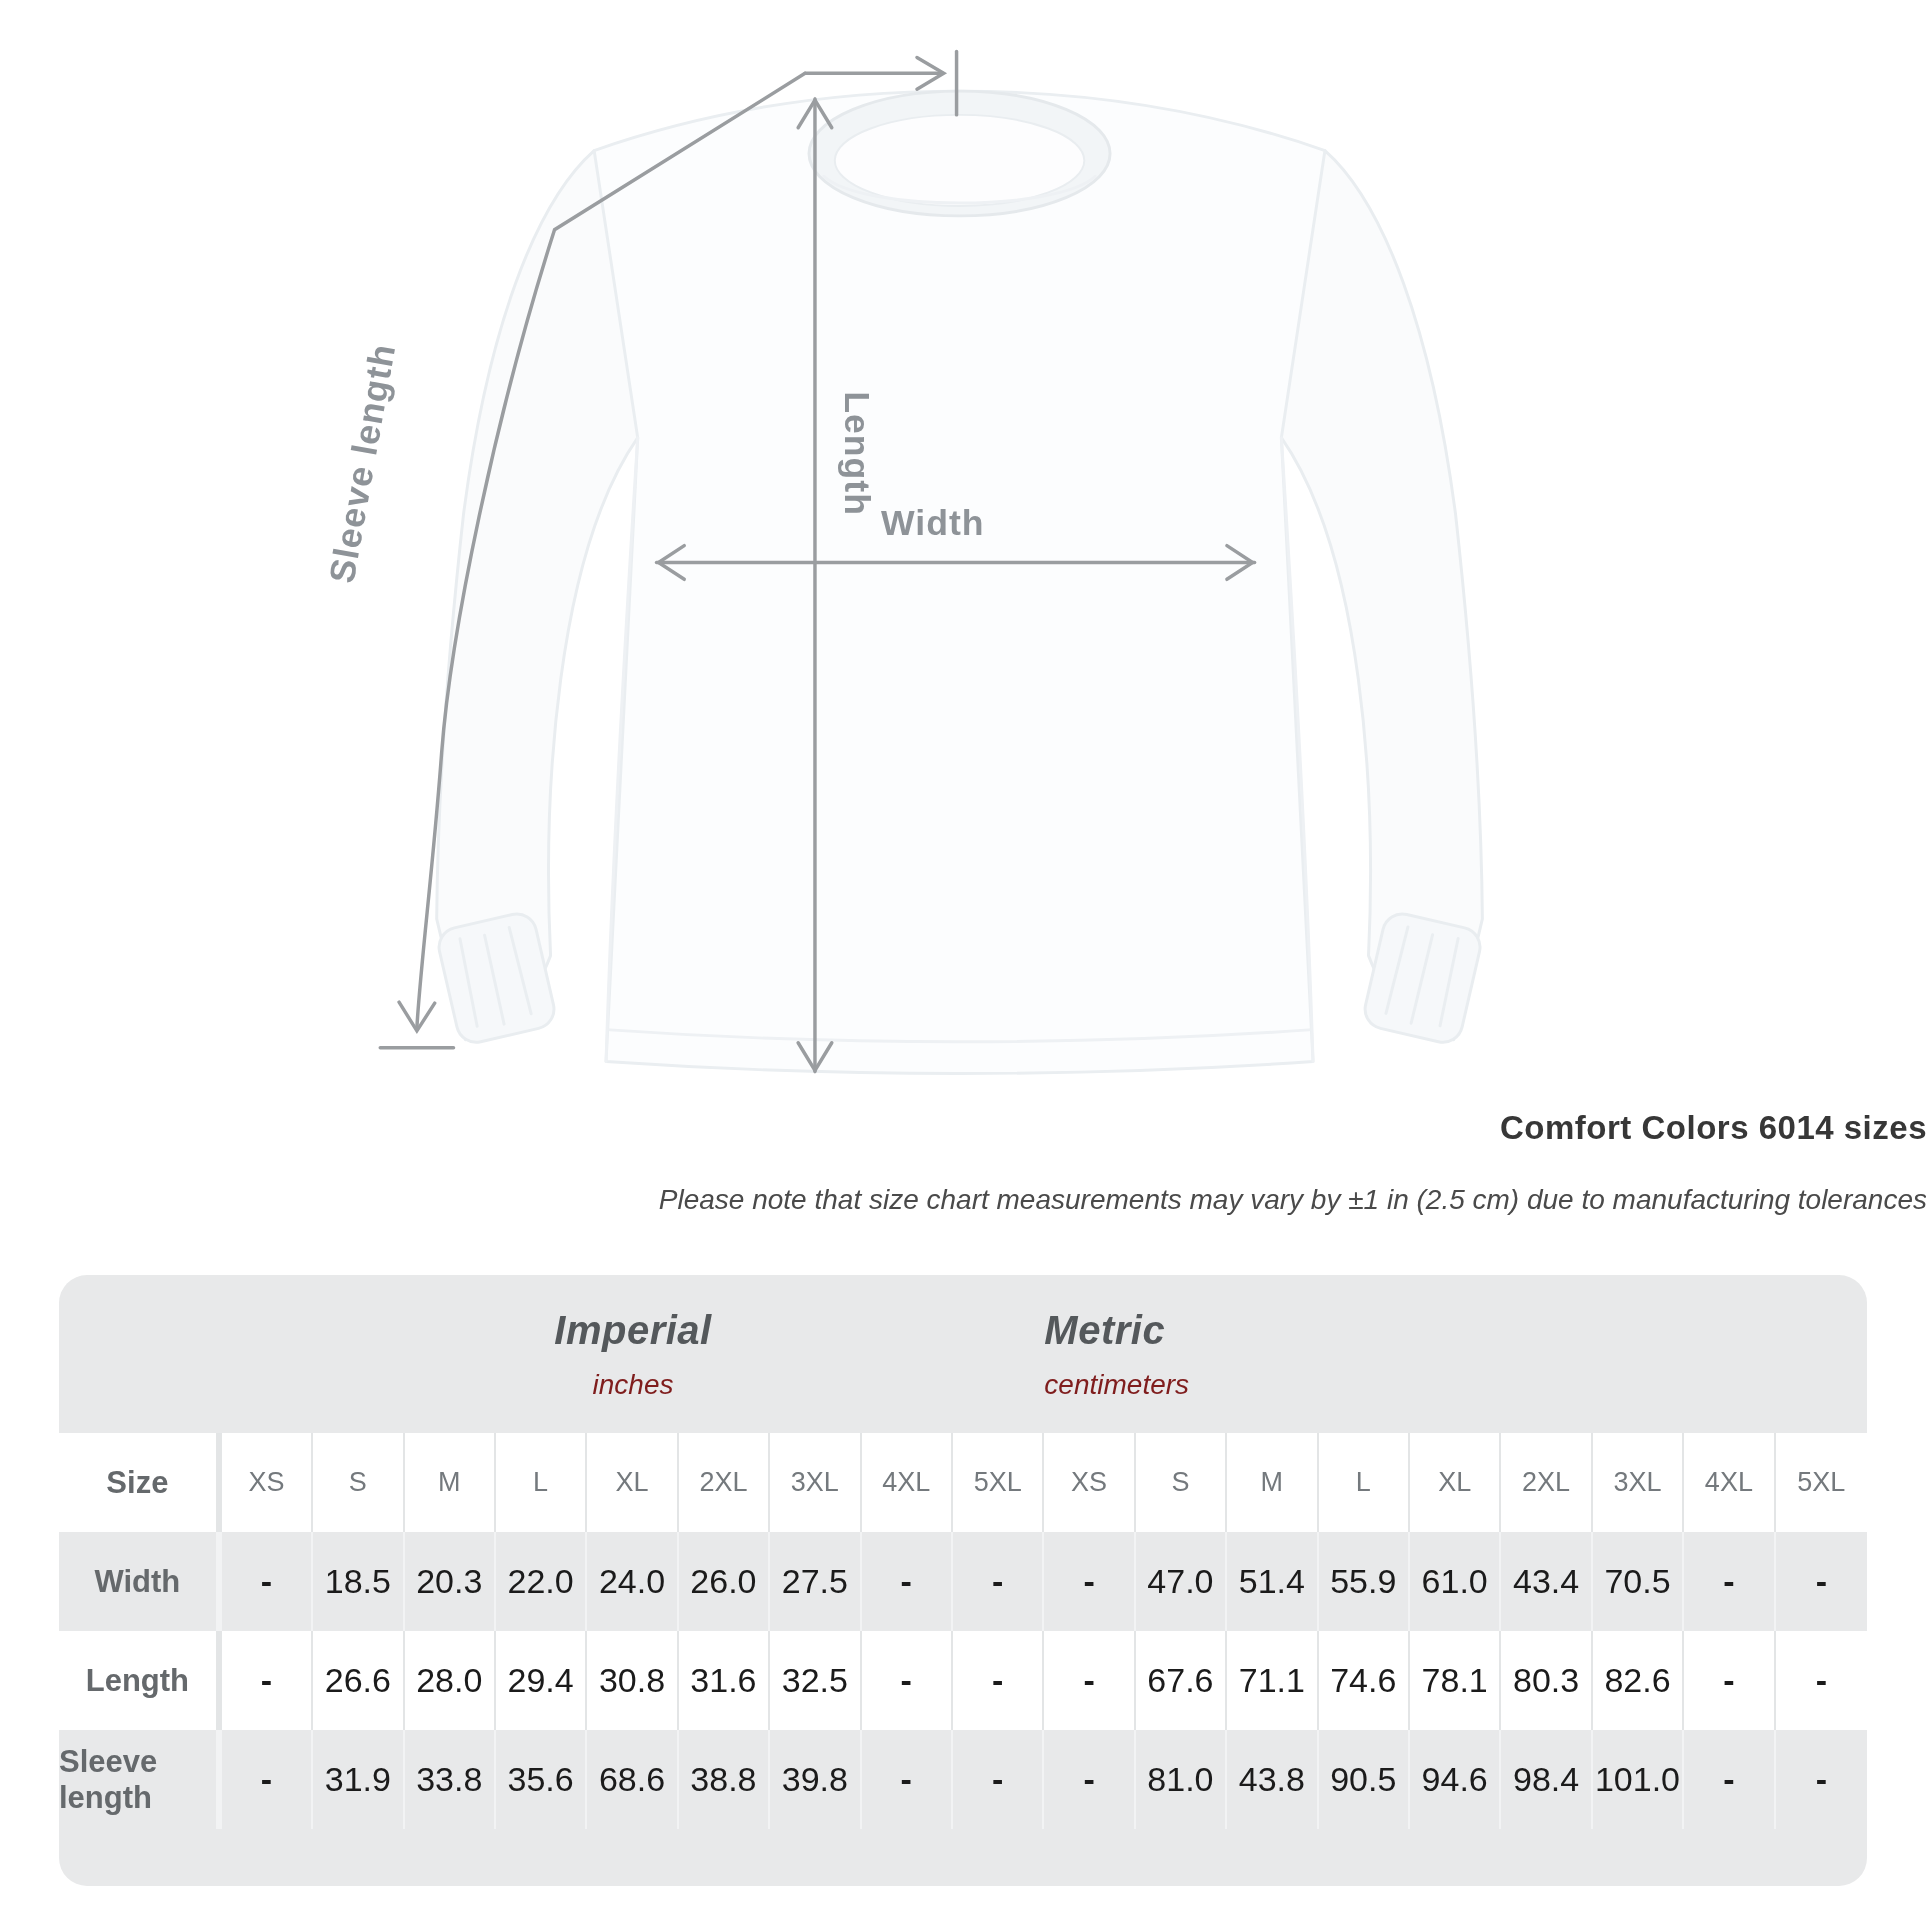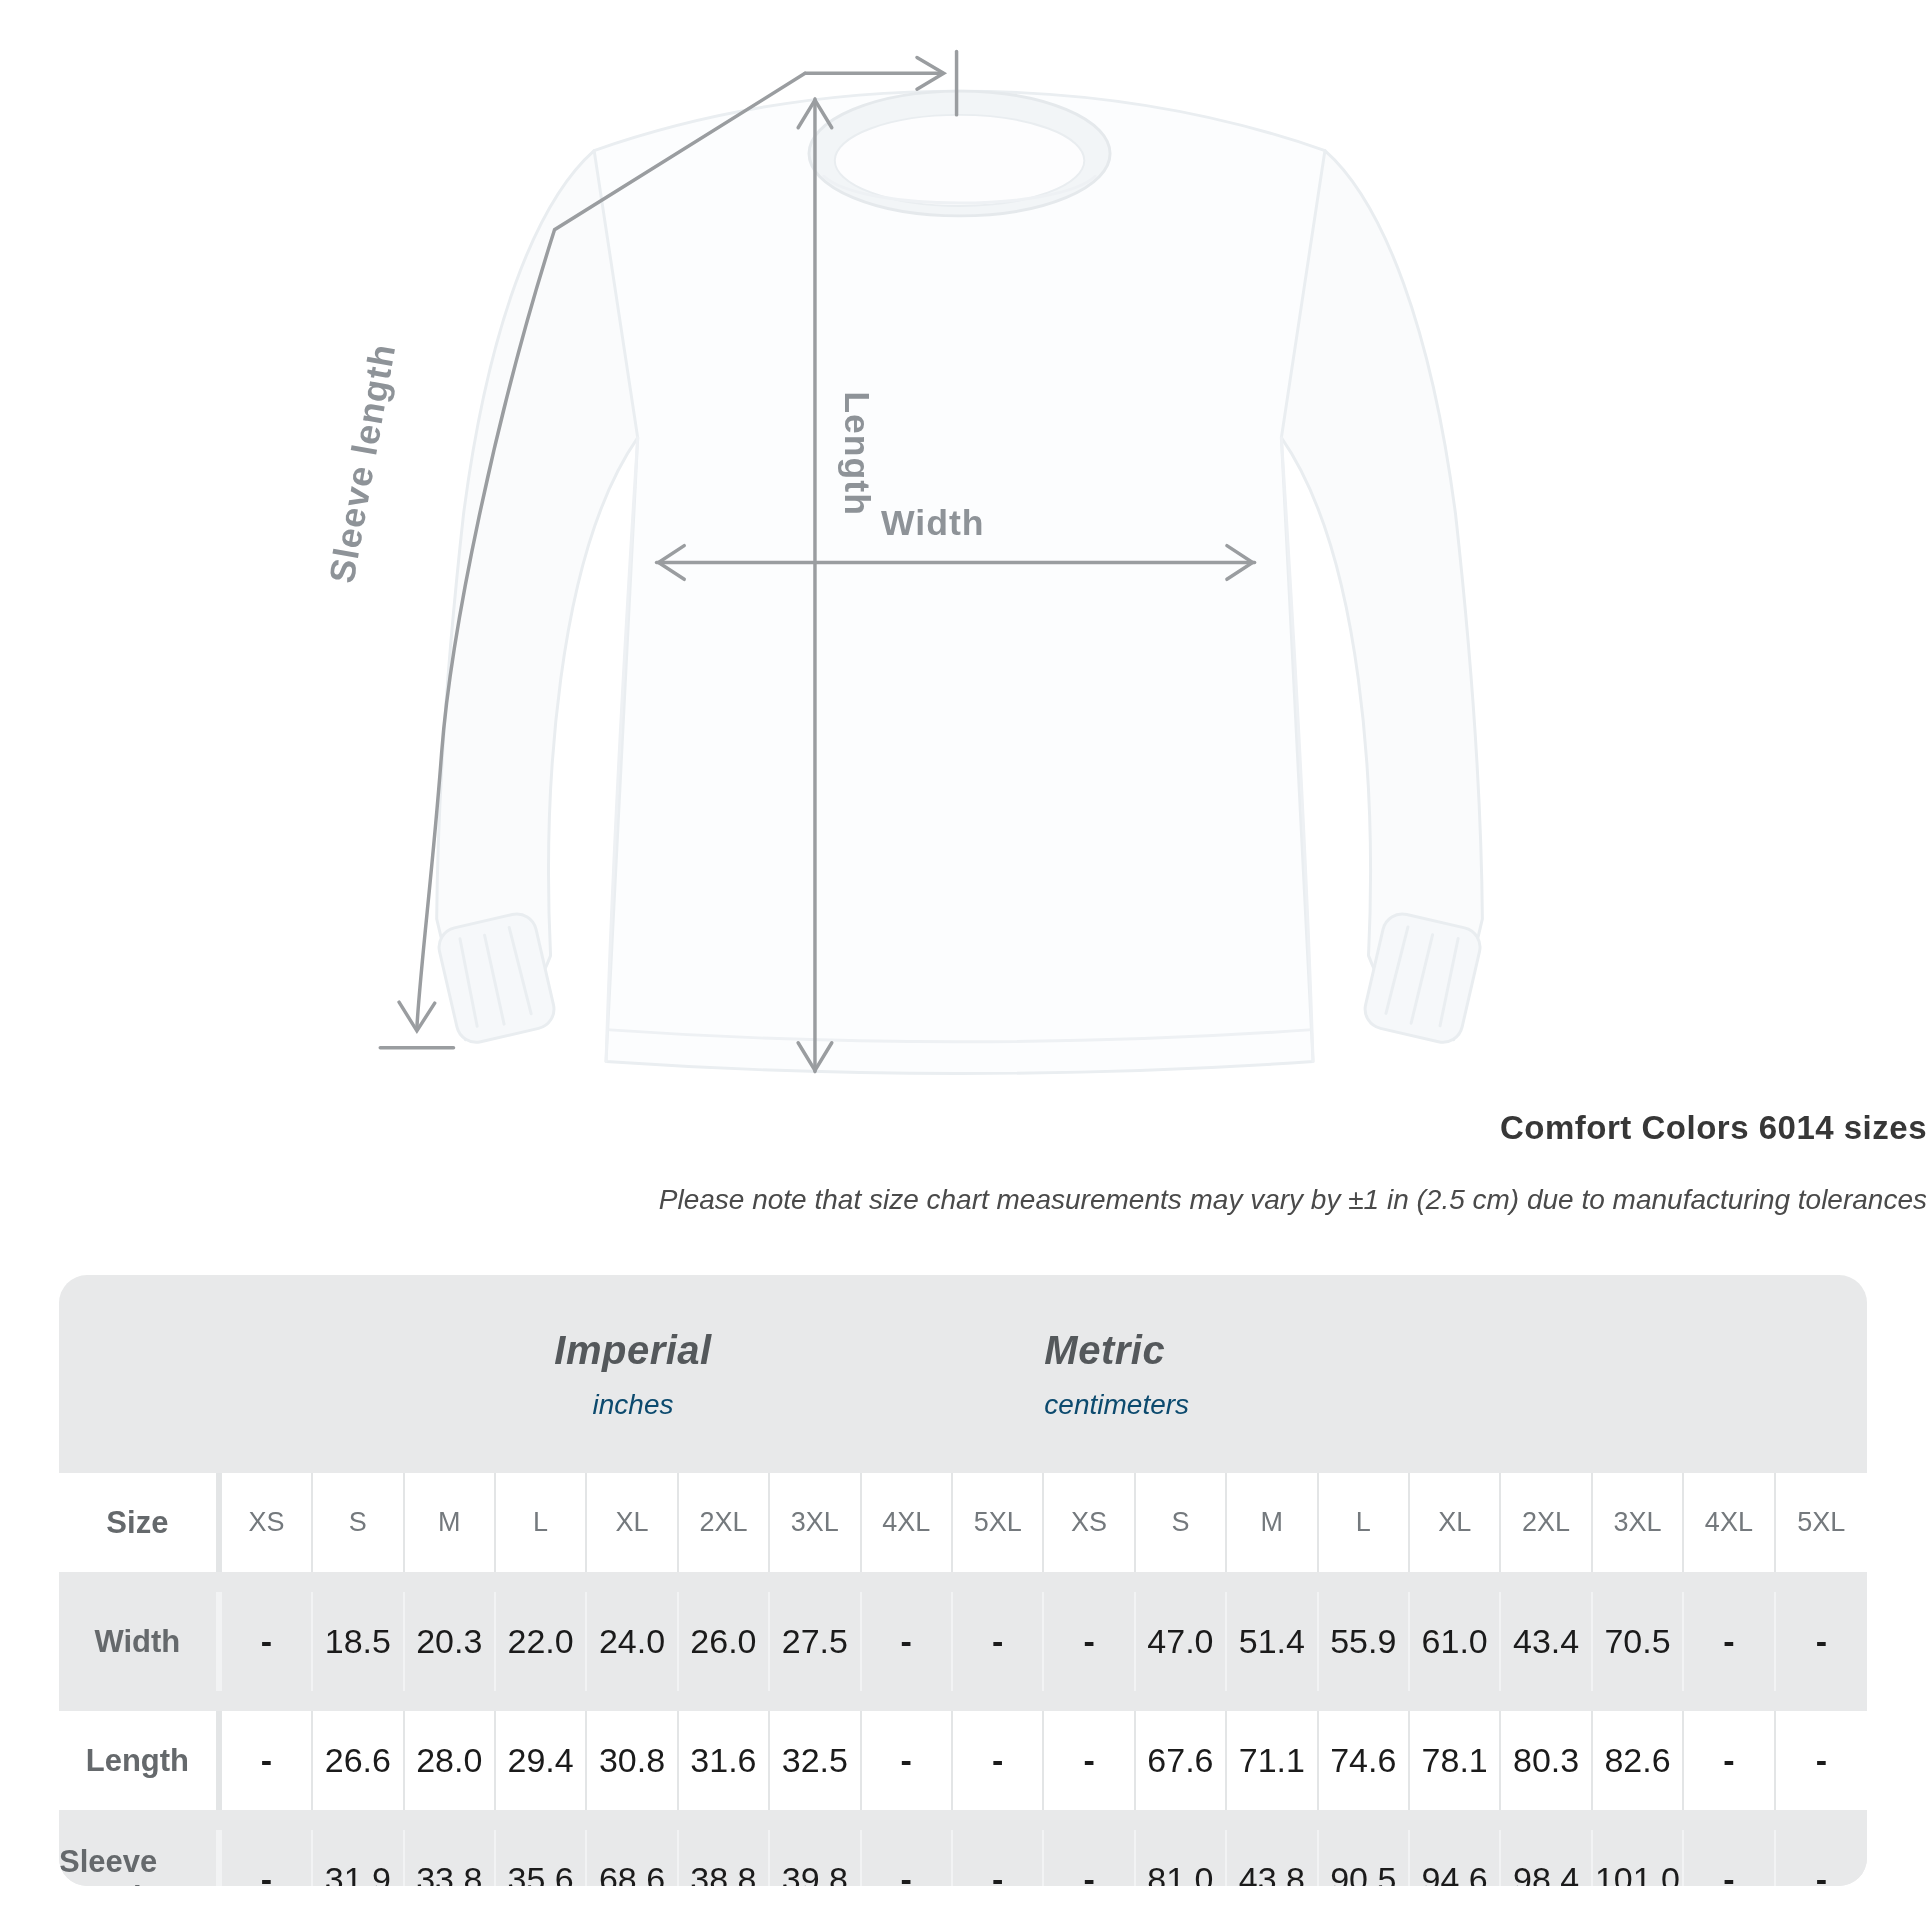--- a/index.html
+++ b/index.html
@@ -11,26 +11,26 @@
 
   
   .title{position:absolute;left:0;top:1109px;width:100%;text-align:right;
          font-size:33px;font-weight:bold;color:#373737;letter-spacing:0.5px;}
   .subtitle{position:absolute;left:0;top:1184px;width:100%;text-align:right;
          font-size:28px;font-style:italic;color:#4a4a4a;}
 
   
   .size-table{position:absolute;left:59px;top:1275px;width:1808px;height:611px;
               background:#e8e9ea;border-radius:28px;overflow:hidden;}
-  .trow{display:grid;grid-template-columns:9% repeat(18,1fr);align-items:center;margin-top:20px;}
+  .trow{display:grid;grid-template-columns:9% repeat(18,1fr);align-items:center;}
   .unit-row{height:158px;}
   .unit-imperial{grid-column:2/11;text-align:center;}
   .unit-metric{grid-column:11/20;}
   .unit-name{font-size:40px;font-weight:bold;font-style:italic;color:#54585b;letter-spacing:0.5px;}
-  .unit-sub{font-size:28px;font-style:italic;color:#0c4a6e;margin-top:16px;}
+  .unit-sub{font-size:28px;font-style:italic;color:#7f1d1d;margin-top:16px;}
 
   .data-row{height:99px;}
   .row-white{background:#ffffff;}
   .row-gray{background:#e8e9ea;}
   .cell{height:100%;display:flex;align-items:center;justify-content:center;
         font-size:34px;color:#1b1b1b;}
   .row-white .cell{border-right:2px solid #e3e5e6;}
   .row-gray  .cell{border-right:2px solid #f2f3f4;}
   .cell:last-child{border-right:none;}
   .cell.head{font-weight:normal;color:#74797d;font-size:27px;}

